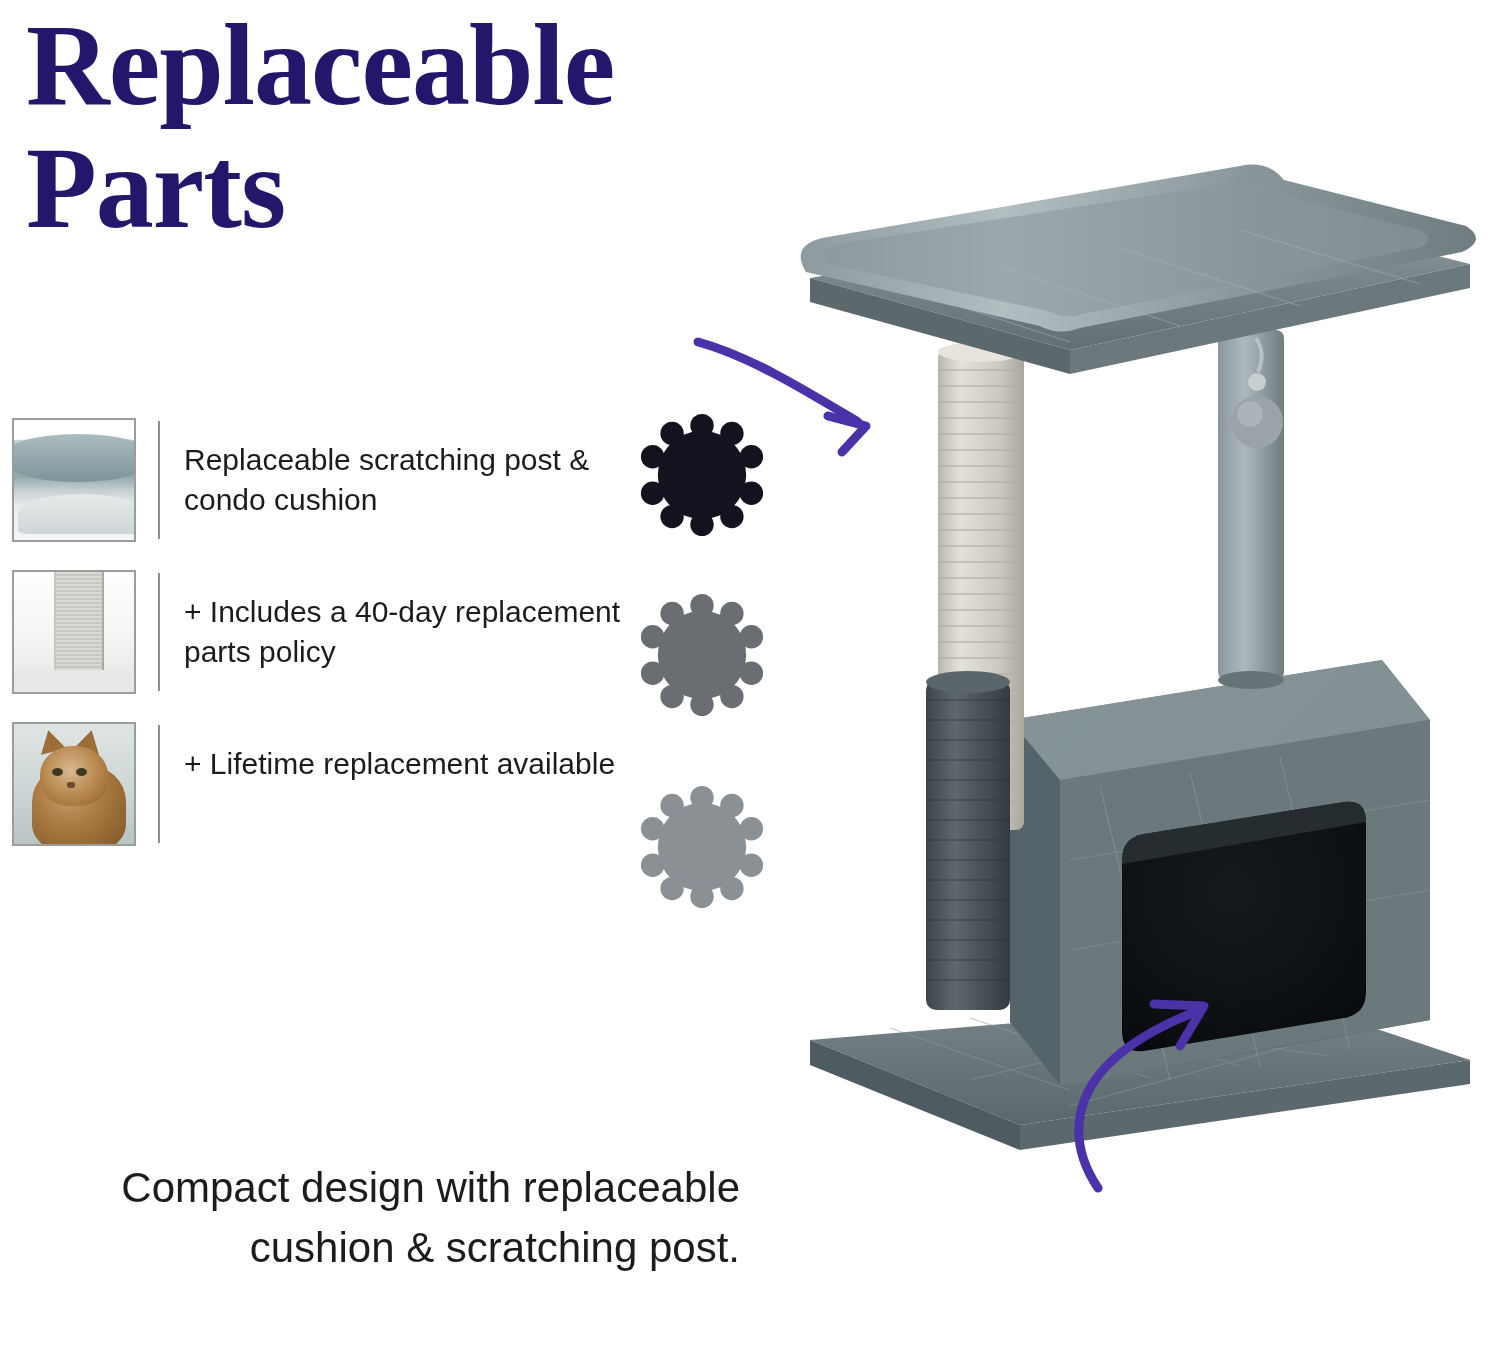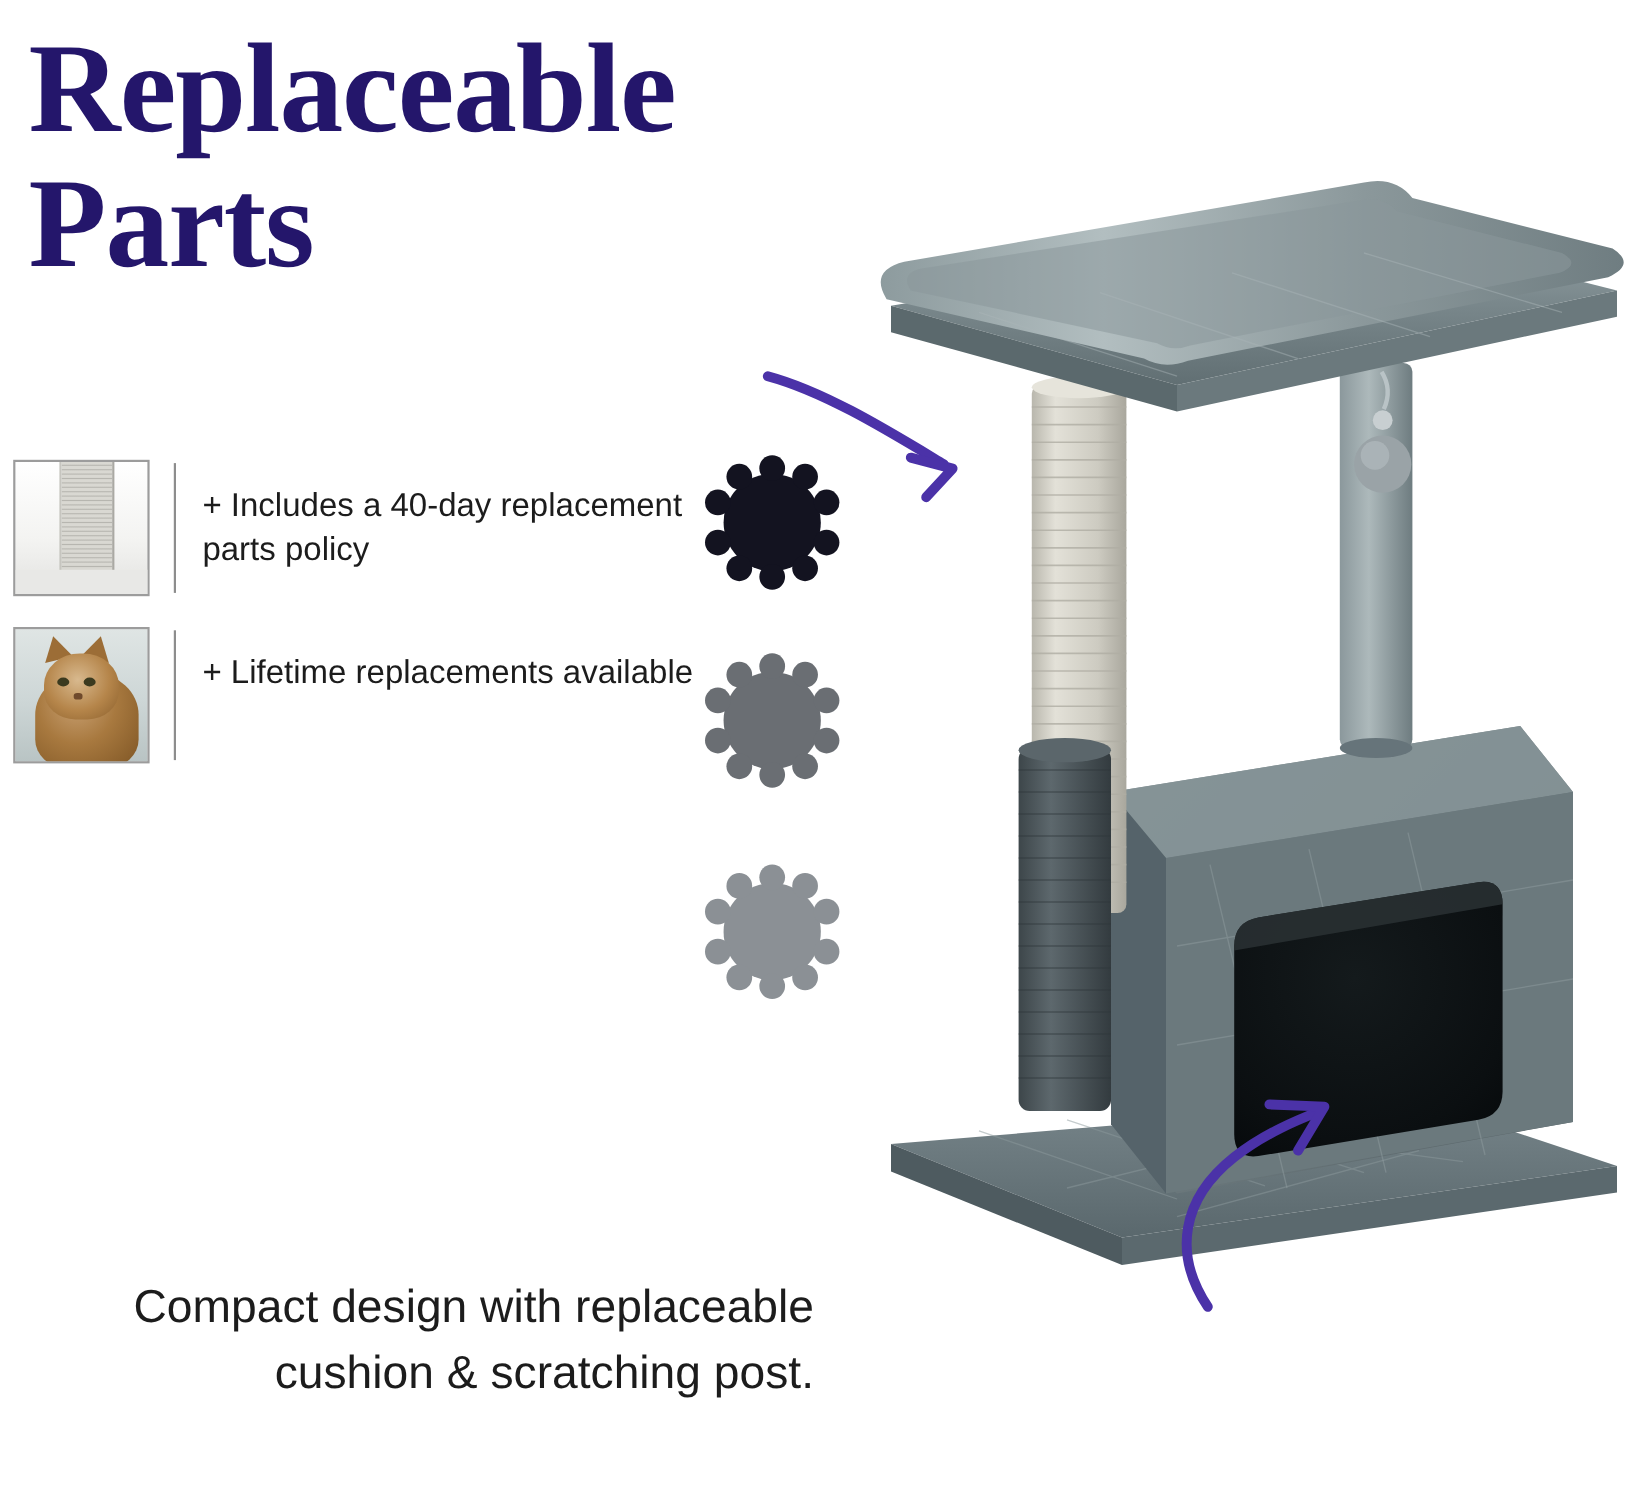--- a/index.html
+++ b/index.html
@@ -20,21 +20,20 @@
     position: absolute;
     left: 26px;
     top: 4px;
     width: 790px;
     font-family: "Liberation Serif", serif;
     font-weight: bold;
     font-size: 116px;
     line-height: 1.06;
     color: #24166b;
     letter-spacing: -1px;
-    margin-top: 16px;
   }
 
   
   #features {
     position: absolute;
     left: 12px;
     top: 418px;
     width: 640px;
   }
   .feature-row {
@@ -192,39 +191,44 @@
   }
   .arrow svg { display: block; }
 </style>
 </head>
 <body>
 
 <div id="headline">Replaceable Parts</div>
 
 <div id="features">
 
+  <div class="feature-row">
+    <div class="thumb thumb-cushion"></div>
+    <div class="divider"></div>
+    <div class="feature-text">Replaceable scratching post &amp; condo cushion</div>
+  </div>
 
   <div class="feature-row">
     <div class="thumb thumb-post"></div>
     <div class="divider"></div>
     <div class="feature-text">+ Includes a 40-day replacement parts policy</div>
   </div>
 
   <div class="feature-row">
     <div class="thumb thumb-cat">
       <div class="cat-body"></div>
       <div class="cat-ear left"></div>
       <div class="cat-ear right"></div>
       <div class="cat-head"></div>
       <div class="cat-eye left"></div>
       <div class="cat-eye right"></div>
       <div class="cat-nose"></div>
     </div>
     <div class="divider"></div>
-    <div class="feature-text">+ Lifetime replacements available</div>
+    <div class="feature-text">+ Lifetime replacement available</div>
   </div>
 
 </div>
 
 <div class="badge" style="left:637px; top:410px;">
   <svg width="130" height="130" viewBox="0 0 100 100" aria-hidden="true">
     <g id="g1" fill="#131320">
       <circle cx="50" cy="50" r="34"></circle>
       <g>
         <circle cx="50" cy="12" r="9"></circle>

